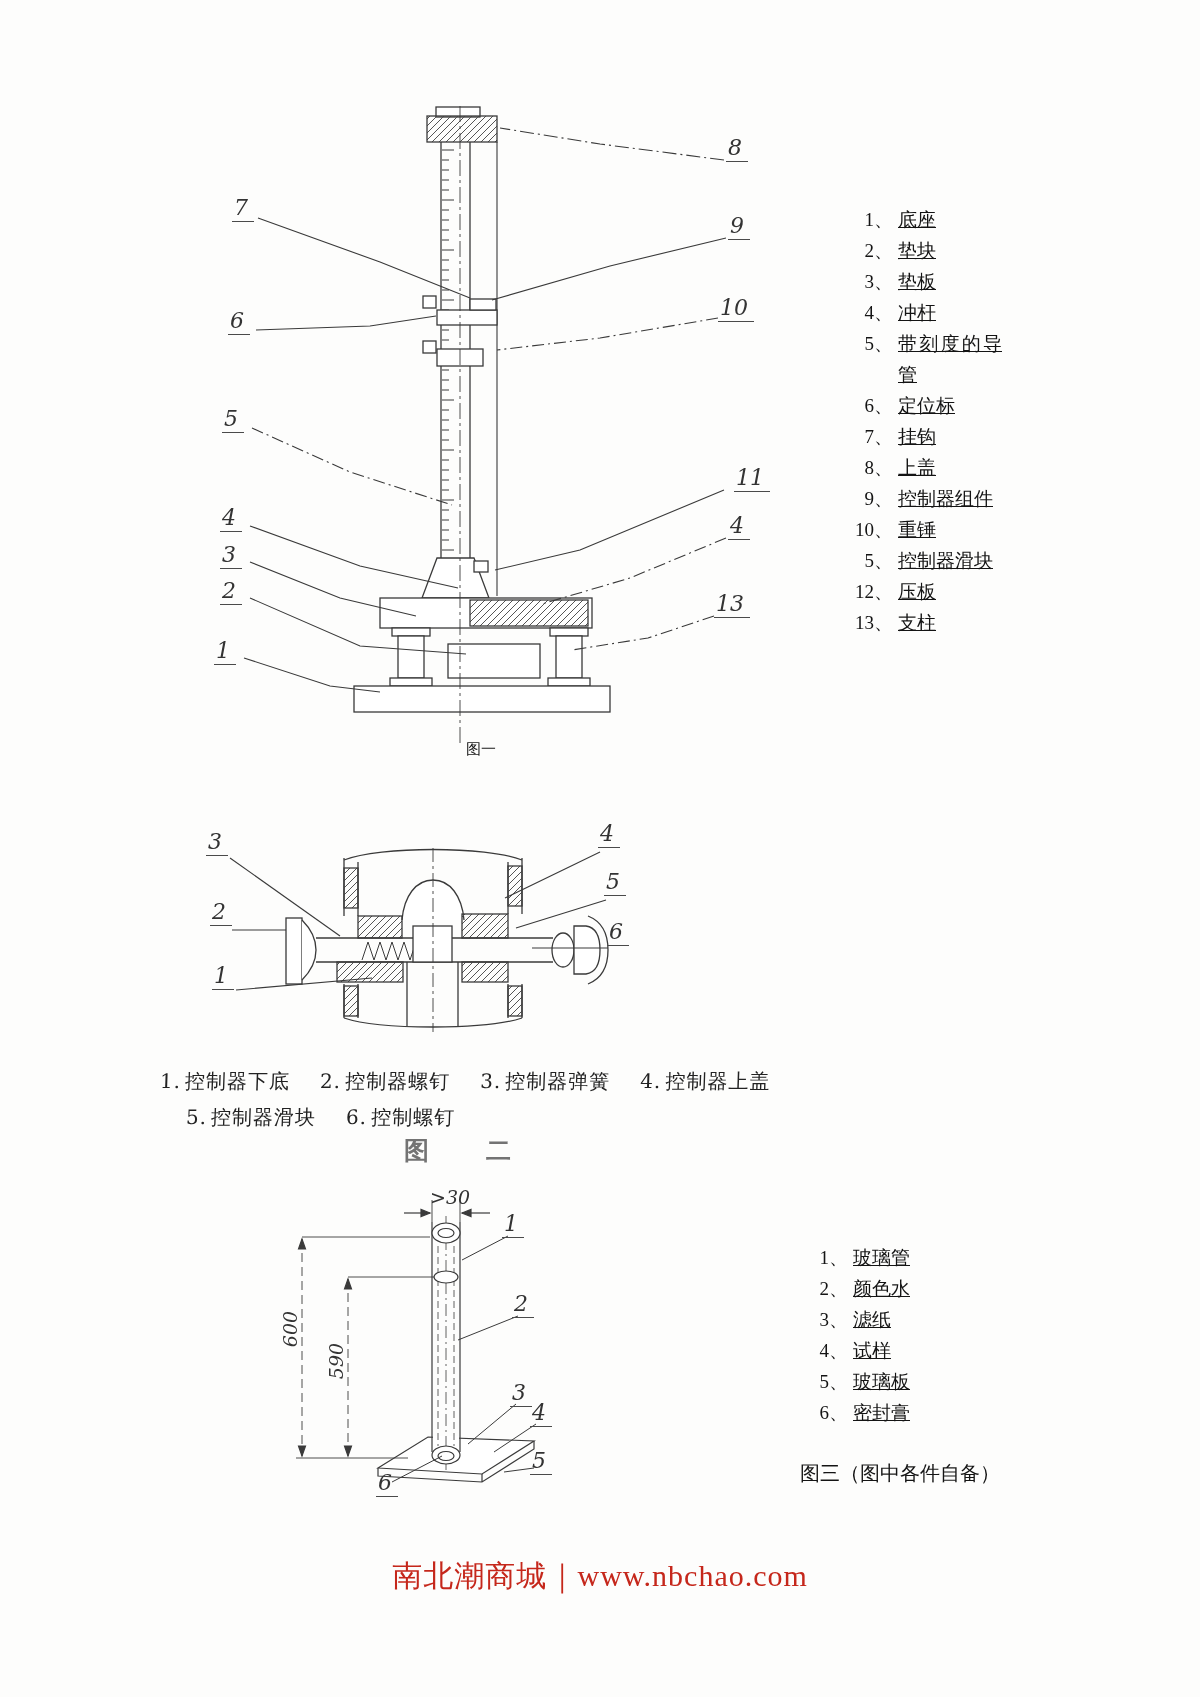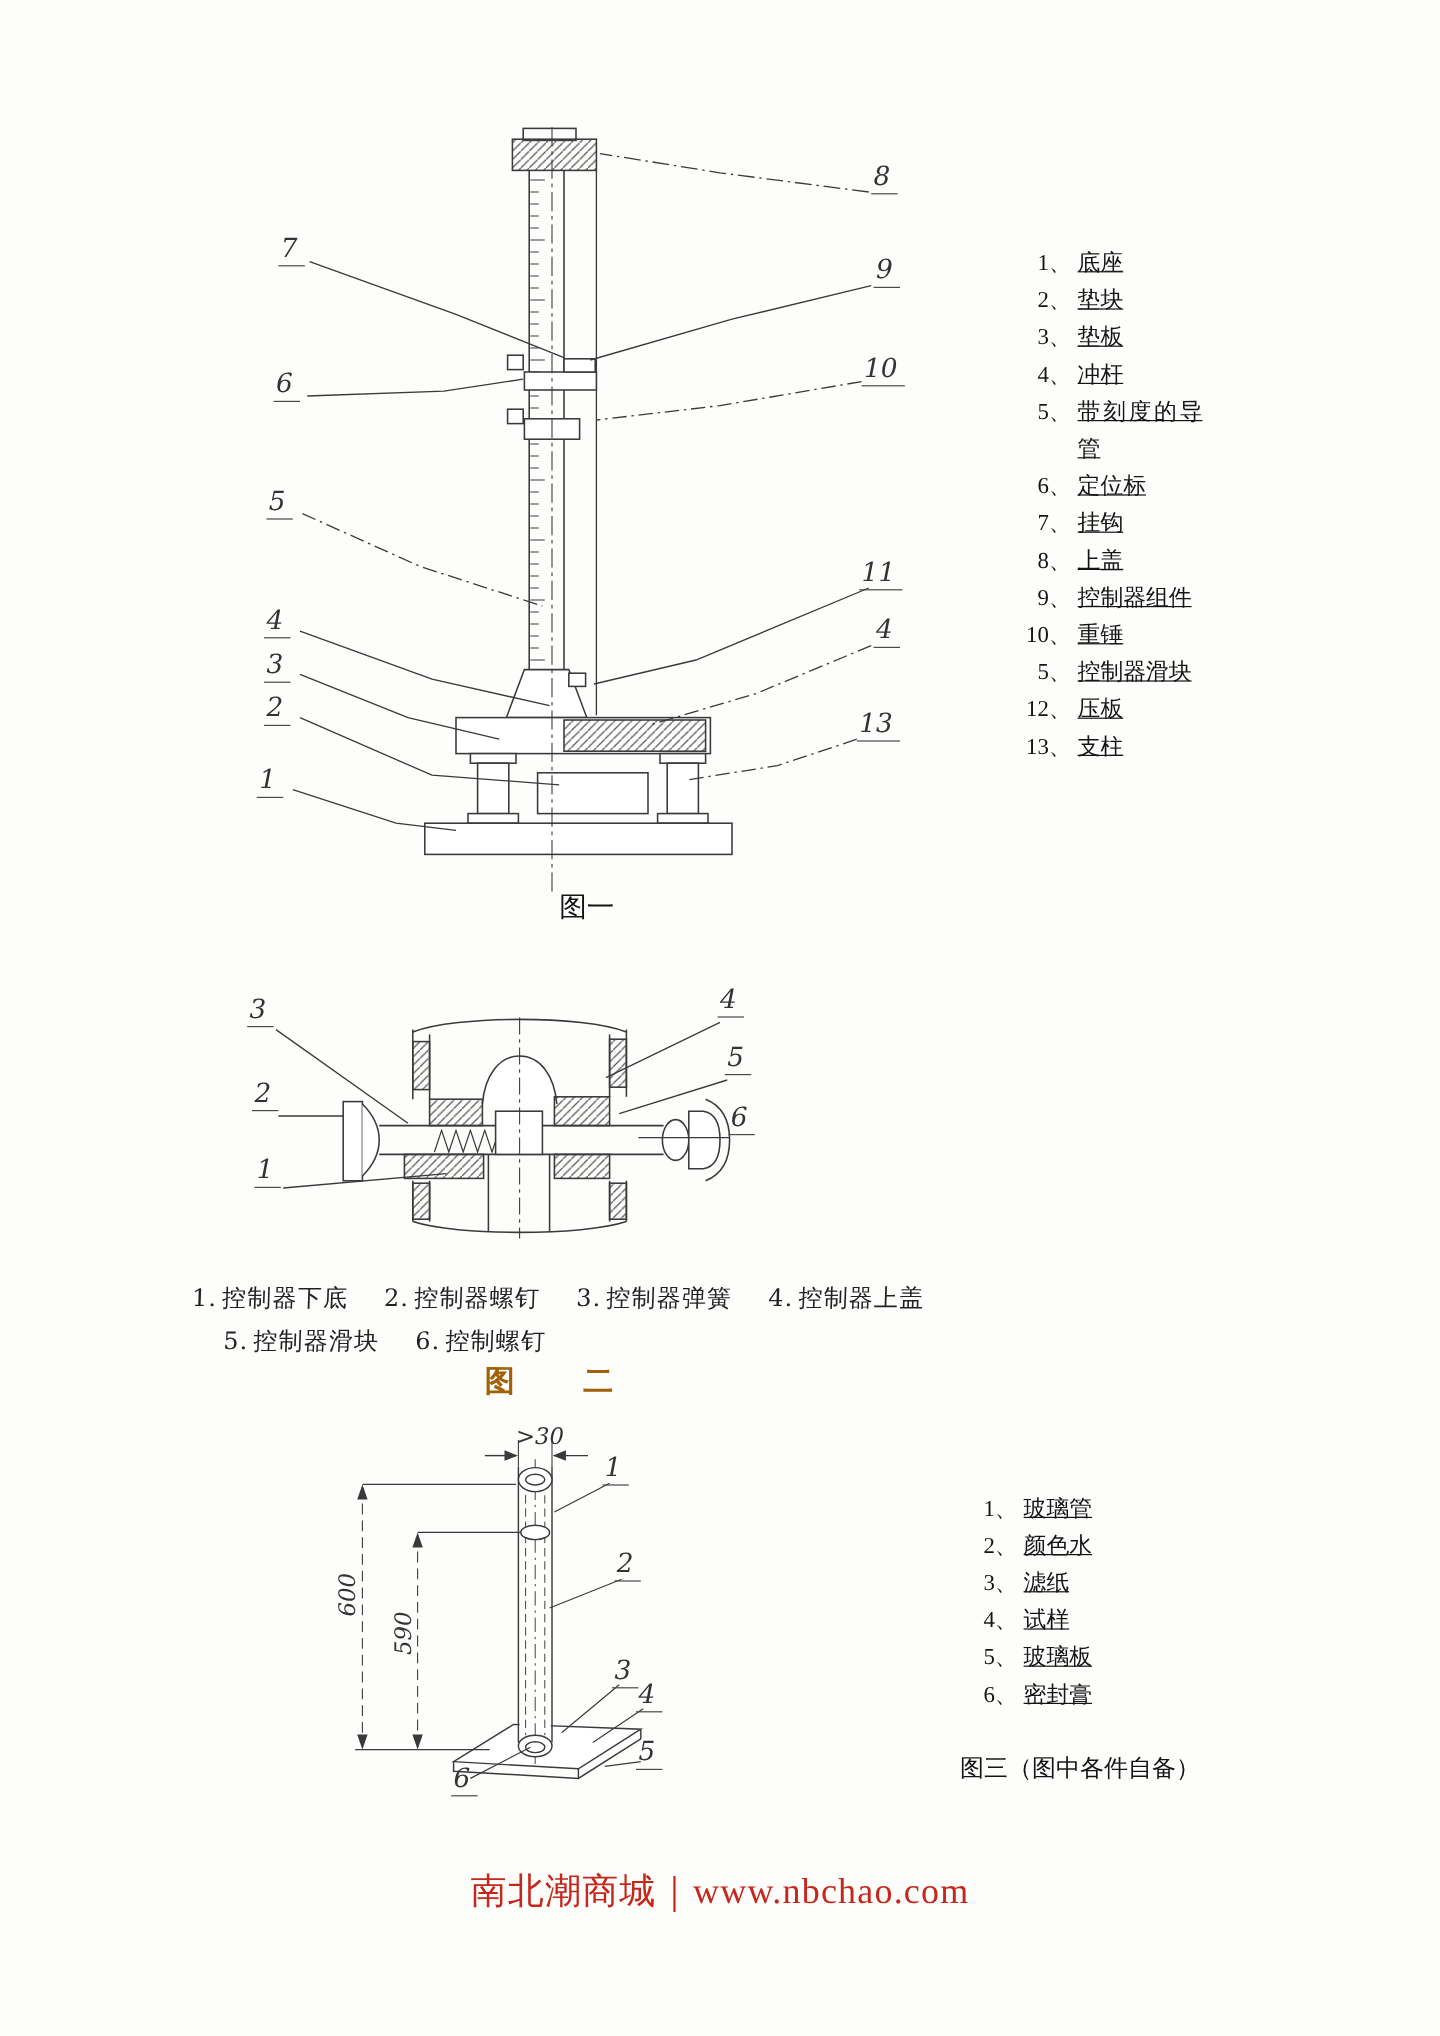--- a/index.html
+++ b/index.html
@@ -15,21 +15,21 @@
 
   
   .legend{position:absolute;font-size:19px;color:#141414;}
   .lg-row{display:flex;line-height:31px;}
   .lg-num{width:50px;text-align:right;white-space:nowrap;}
   .lg-label{margin-left:5px;width:104px;text-align:justify;text-decoration:underline;}
   .legend.small .lg-label{width:auto;}
 
   .caption{position:absolute;font-size:20px;color:#141414;}
   .caption.fig2{font-family:"DejaVu Serif",serif;font-size:25px;font-weight:700;
-                letter-spacing:16px;color:#a16207;text-align:right;}
+                letter-spacing:16px;color:#737373;text-align:right;}
 
   
   .notes{position:absolute;display:flex;font-family:"DejaVu Serif",serif;
          font-size:20px;color:#222;letter-spacing:1px;transform:skewX(-2deg);}
   .note-item{margin-right:30px;white-space:nowrap;}
   .note-num{margin-right:4px;}
 
   
   .dim{position:absolute;font-family:"DejaVu Serif",serif;font-style:italic;
        font-size:19px;color:#333;white-space:nowrap;}
@@ -178,21 +178,21 @@
   <span class="callout" style="left:214px;top:640px">1</span>
   <span class="callout" style="left:220px;top:580px">2</span>
   <span class="callout" style="left:220px;top:544px">3</span>
   <span class="callout" style="left:220px;top:507px">4</span>
   <span class="callout" style="left:222px;top:408px">5</span>
   <span class="callout" style="left:228px;top:310px">6</span>
   <span class="callout" style="left:232px;top:197px">7</span>
   <span class="callout" style="left:726px;top:137px">8</span>
   <span class="callout" style="left:728px;top:215px">9</span>
   <span class="callout" style="left:718px;top:297px">10</span>
-  <span class="callout" style="left:716px;top:467px">11</span>
+  <span class="callout" style="left:734px;top:467px">11</span>
   <span class="callout" style="left:728px;top:515px">4</span>
   <span class="callout" style="left:714px;top:593px">13</span>
 
   <div class="legend" style="left:843px;top:204px">
     <div class="lg-row">
         <span class="lg-num">1、</span>
         <span class="lg-label">底座</span>
       </div>
     <div class="lg-row">
         <span class="lg-num">2、</span>
@@ -237,21 +237,21 @@
     <div class="lg-row">
         <span class="lg-num">12、</span>
         <span class="lg-label">压板</span>
       </div>
     <div class="lg-row">
         <span class="lg-num">13、</span>
         <span class="lg-label">支柱</span>
       </div>
   </div>
 
-  <div class="caption" style="left:466px;top:740px;font-size:23px">图一</div>
+  <div class="caption" style="left:466px;top:740px;font-size:15px">图一</div>
 
   <span class="callout" style="left:206px;top:831px">3</span>
   <span class="callout" style="left:210px;top:901px">2</span>
   <span class="callout" style="left:212px;top:965px">1</span>
   <span class="callout" style="left:598px;top:823px">4</span>
   <span class="callout" style="left:604px;top:871px">5</span>
   <span class="callout" style="left:607px;top:921px">6</span>
 
   <div class="notes" style="left:160px;top:1068px">
     <span class="note-item"><span class="note-num">1.</span><span>控制器下底</span></span>

